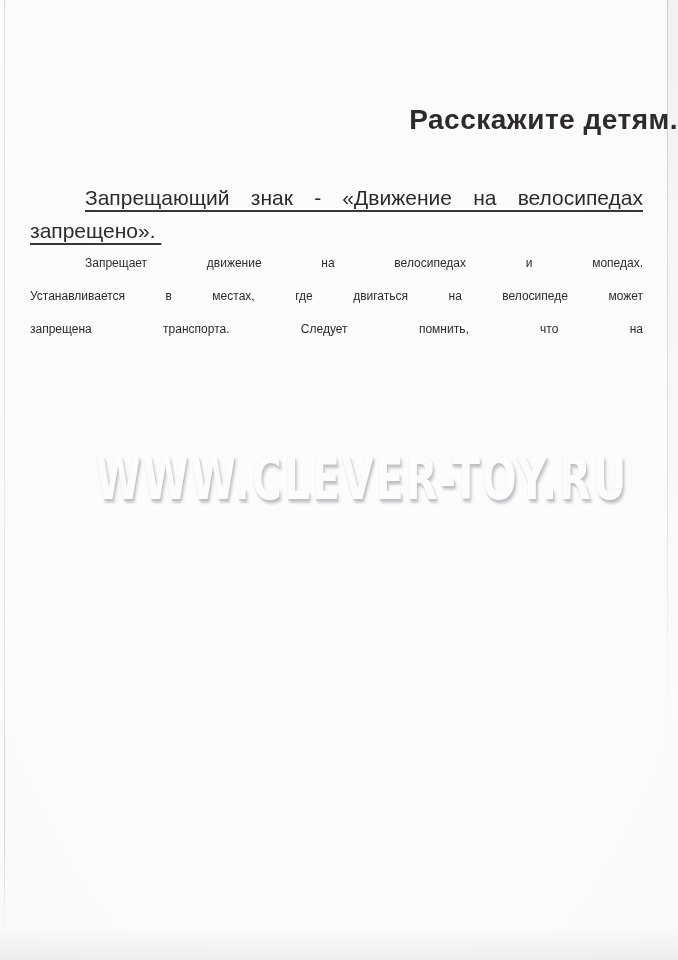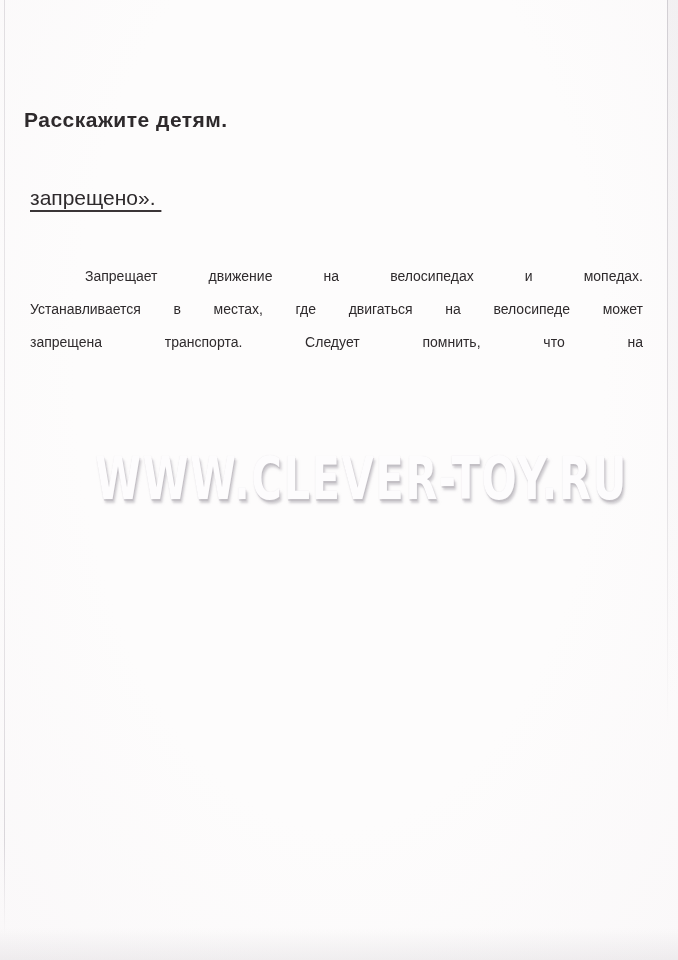--- a/index.html
+++ b/index.html
@@ -36,39 +36,39 @@
     background: linear-gradient(to bottom, rgba(205,200,206,0.20), rgba(205,200,206,0));
   }
   .bottom-shade {
     position: absolute; left: 0; right: 0; bottom: 0; height: 32px;
     background: linear-gradient(to top, rgba(190,185,191,0.20), rgba(190,185,191,0));
   }
 
   .doc-title {
     position: absolute;
     top: 103px; left: 0; right: 0;
-    text-align: left;
-    font-size: 21px;
+    text-align: right;
+    font-size: 28px;
     font-weight: 700;
     letter-spacing: 0.5px;
     color: #2e2a2c;
     line-height: 34px;
     margin-left: 24px;
   }
 
   .heading {
     position: absolute;
     top: 181px; left: 30px; right: 35px;
     font-size: 21px;
     color: #2e2a2c;
   }
   .body-par {
     position: absolute;
-    top: 260px; left: 30px; right: 35px;
-    font-size: 14px;
+    top: 247px; left: 30px; right: 35px;
+    font-size: 12px;
     color: #2e2a2c;
   }
 
   .line {
     line-height: 33px;
     height: 33px;
     text-align: justify;
     text-align-last: justify;
     white-space: nowrap;
   }
@@ -107,20 +107,23 @@
 <div class="photo">
 
   <div class="edge-left"></div>
   <div class="edge-right"></div>
   <div class="right-strip"></div>
   <div class="bottom-shade"></div>
 
   <div class="doc-title">Расскажите детям.</div>
 
   <div class="heading">
+    <div class="line indent">
+      <span>Запрещающий знак - «Движение на велосипедах</span>
+    </div>
     <div class="line last">
       <span>запрещено».&nbsp;</span>
     </div>
   </div>
 
   <div class="body-par">
     <div class="line indent">Запрещает движение на велосипедах и мопедах.</div>
     <div class="line">Устанавливается в местах, где двигаться на велосипеде может</div>
     <div class="line">запрещена транспорта. Следует помнить, что на</div>
   </div>

